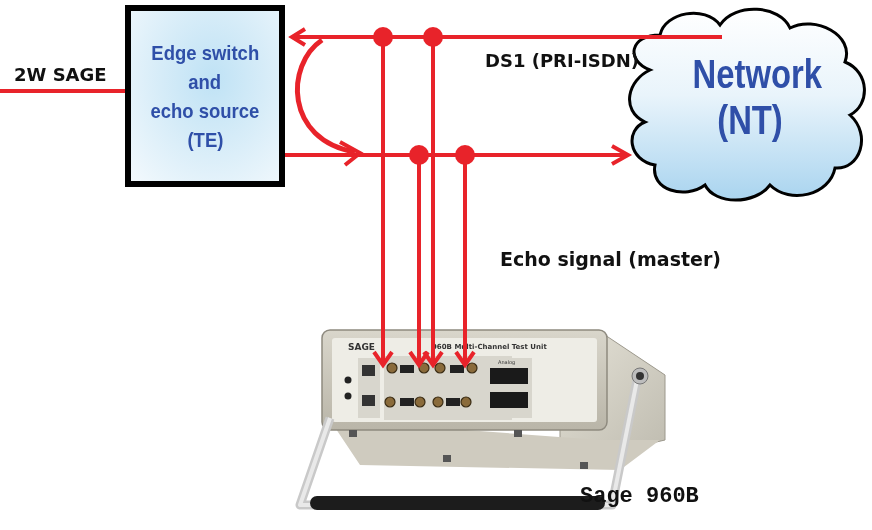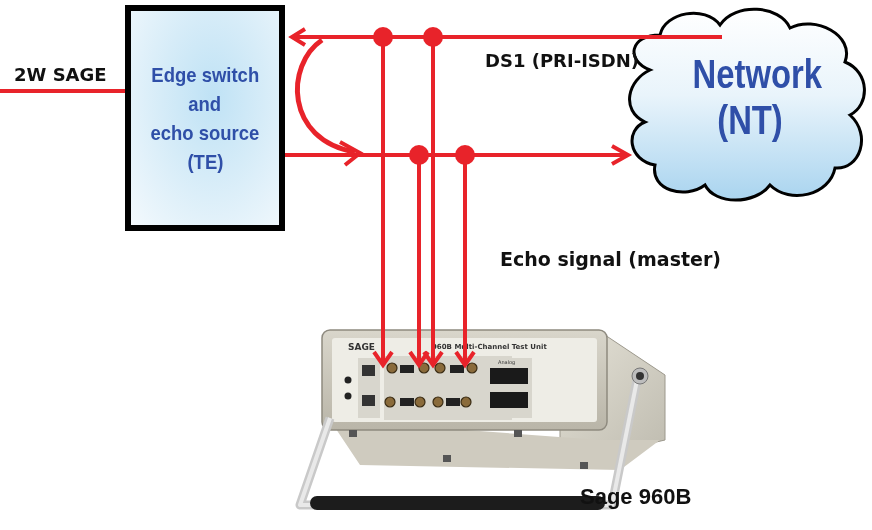--- a/index.html
+++ b/index.html
@@ -1,19 +1,19 @@
 <!DOCTYPE html>
 <html><head>
 <meta charset="utf-8">
 <style>
   html,body{margin:0;padding:0;background:#ffffff;}
   body{width:872px;height:530px;position:relative;overflow:hidden;font-family:"Liberation Sans",sans-serif;}
   #diagram{position:absolute;left:0;top:0;width:872px;height:530px;}
   .lbl{position:absolute;font-family:"DejaVu Sans",sans-serif;font-weight:bold;color:#111;white-space:nowrap;}
-  .box{position:absolute;left:125px;top:5px;width:160px;height:226px;border:6px solid #000;box-sizing:border-box;
+  .box{position:absolute;left:125px;top:5px;width:160px;height:182px;border:6px solid #000;box-sizing:border-box;
        background:radial-gradient(ellipse at 55% 40%, #bfe2f5 0%, #d6ecf8 45%, #f3f9fd 100%);
        display:flex;flex-direction:column;align-items:center;justify-content:center;}
   .box span{font-family:"Liberation Sans",sans-serif;font-weight:bold;color:#2f4fa8;font-size:21px;line-height:29px;transform:scaleX(0.88);}
   .cloud-text{position:absolute;font-family:"Liberation Sans",sans-serif;font-weight:bold;color:#2f4fa8;text-align:center;transform:scaleX(0.82);}
 </style>
 </head>
 <body>
 
 <div id="diagram">
   <svg width="872" height="530" viewBox="0 0 872 530" xmlns="http://www.w3.org/2000/svg" style="position:absolute;left:0;top:0">
@@ -127,14 +127,14 @@
     <span>echo source</span>
     <span>(TE)</span>
   </div>
 
   <div class="cloud-text" style="left:680px;top:52px;width:140px;font-size:40px;line-height:44px;">Network</div>
   <div class="cloud-text" style="left:680px;top:98px;width:140px;font-size:40px;line-height:44px;">(NT)</div>
 
   <div class="lbl" style="left:14px;top:64px;font-size:18px;">2W SAGE</div>
   <div class="lbl" style="left:485px;top:7px;font-size:18px;margin-top:43px;">DS1 (PRI-ISDN)</div>
   <div class="lbl" style="left:500px;top:248px;font-size:19px;">Echo signal (master)</div>
-  <div class="lbl" style="left:580px;top:484px;font-size:22px;font-family:Liberation Sans, sans-serif;">Sage 960B</div>
+  <div class="lbl" style="left:580px;top:484px;font-size:22px;font-family:Liberation Mono, monospace;">Sage 960B</div>
 </div>
 
 </body></html>

